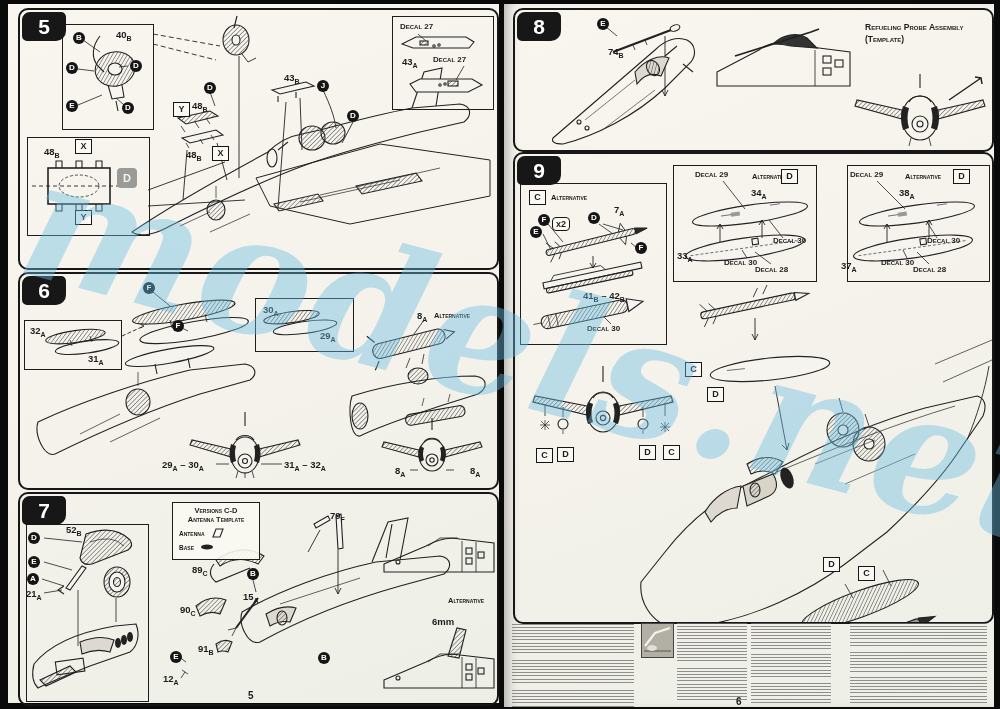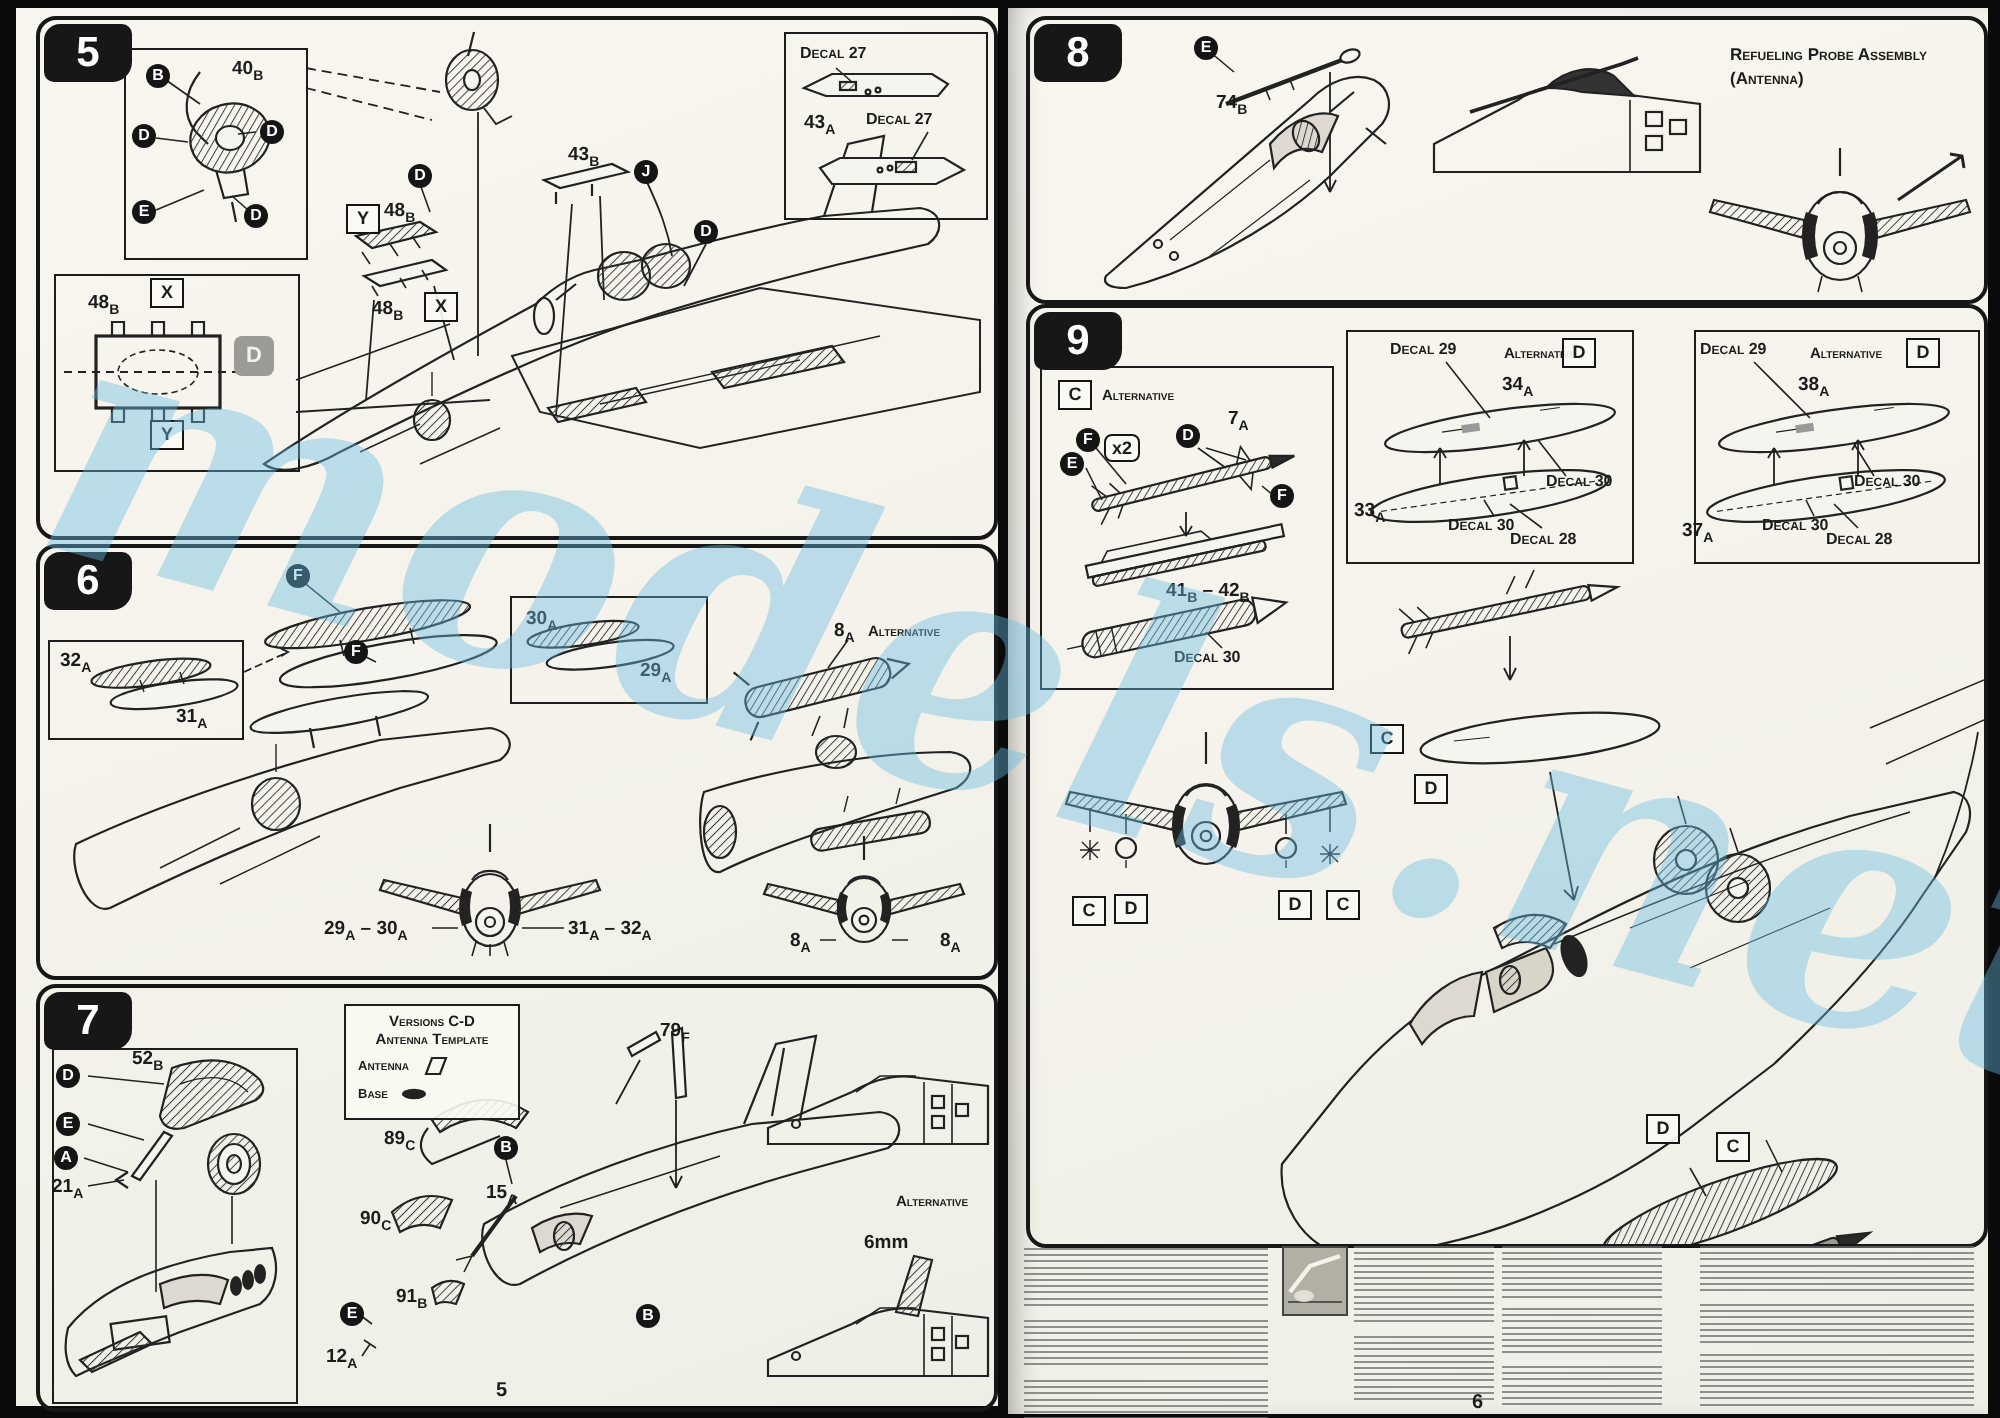--- a/index.html
+++ b/index.html
@@ -356,21 +356,21 @@
         <path d="M387,100 L342,90 l-2,6 47,13 z" fill="url(#ht)"></path>
         <path d="M423,100 L468,90 l2,6 -47,13 z" fill="url(#ht)"></path>
         <path d="M434,90 L466,68 m-6,-1 l6,1 1,6" stroke-width="1.5"></path>
         <path d="M396,128 l-2,8 M414,128 l2,8" stroke-width=".8"></path>
       </g>
     </svg>
     <div class="badge" style="left:2px;top:2px">8</div>
     <span class="co" style="left:82px;top:8px">E</span>
     <span class="pn" style="left:93px;top:36px">74<sub>B</sub></span>
     <span class="sc" style="left:350px;top:12px">Refueling Probe Assembly</span>
-    <span class="sc" style="left:350px;top:24px">(Antenna)</span>
+    <span class="sc" style="left:350px;top:24px">(Template)</span>
   </div>
 
   <div class="panel" style="left:513px;top:152px;width:477px;height:468px">
     <svg class="art" viewBox="0 0 477 468">
       <g stroke="#222" fill="none" stroke-width="1.1">
 
         <g transform="rotate(-14 80 88)">
           <rect x="30" y="84" width="92" height="6" rx="3" fill="url(#ht)"></rect>
           <path d="M122,84 l12,3 -12,3 z" fill="#2a2a2a"></path>
           <path d="M105,84 l4,-8 3,8 M105,90 l4,8 3,-8 M38,84 l-6,-7 M38,90 l-6,7 M45,84 l-4,-6 M45,90 l-4,6" stroke-width=".8"></path>

